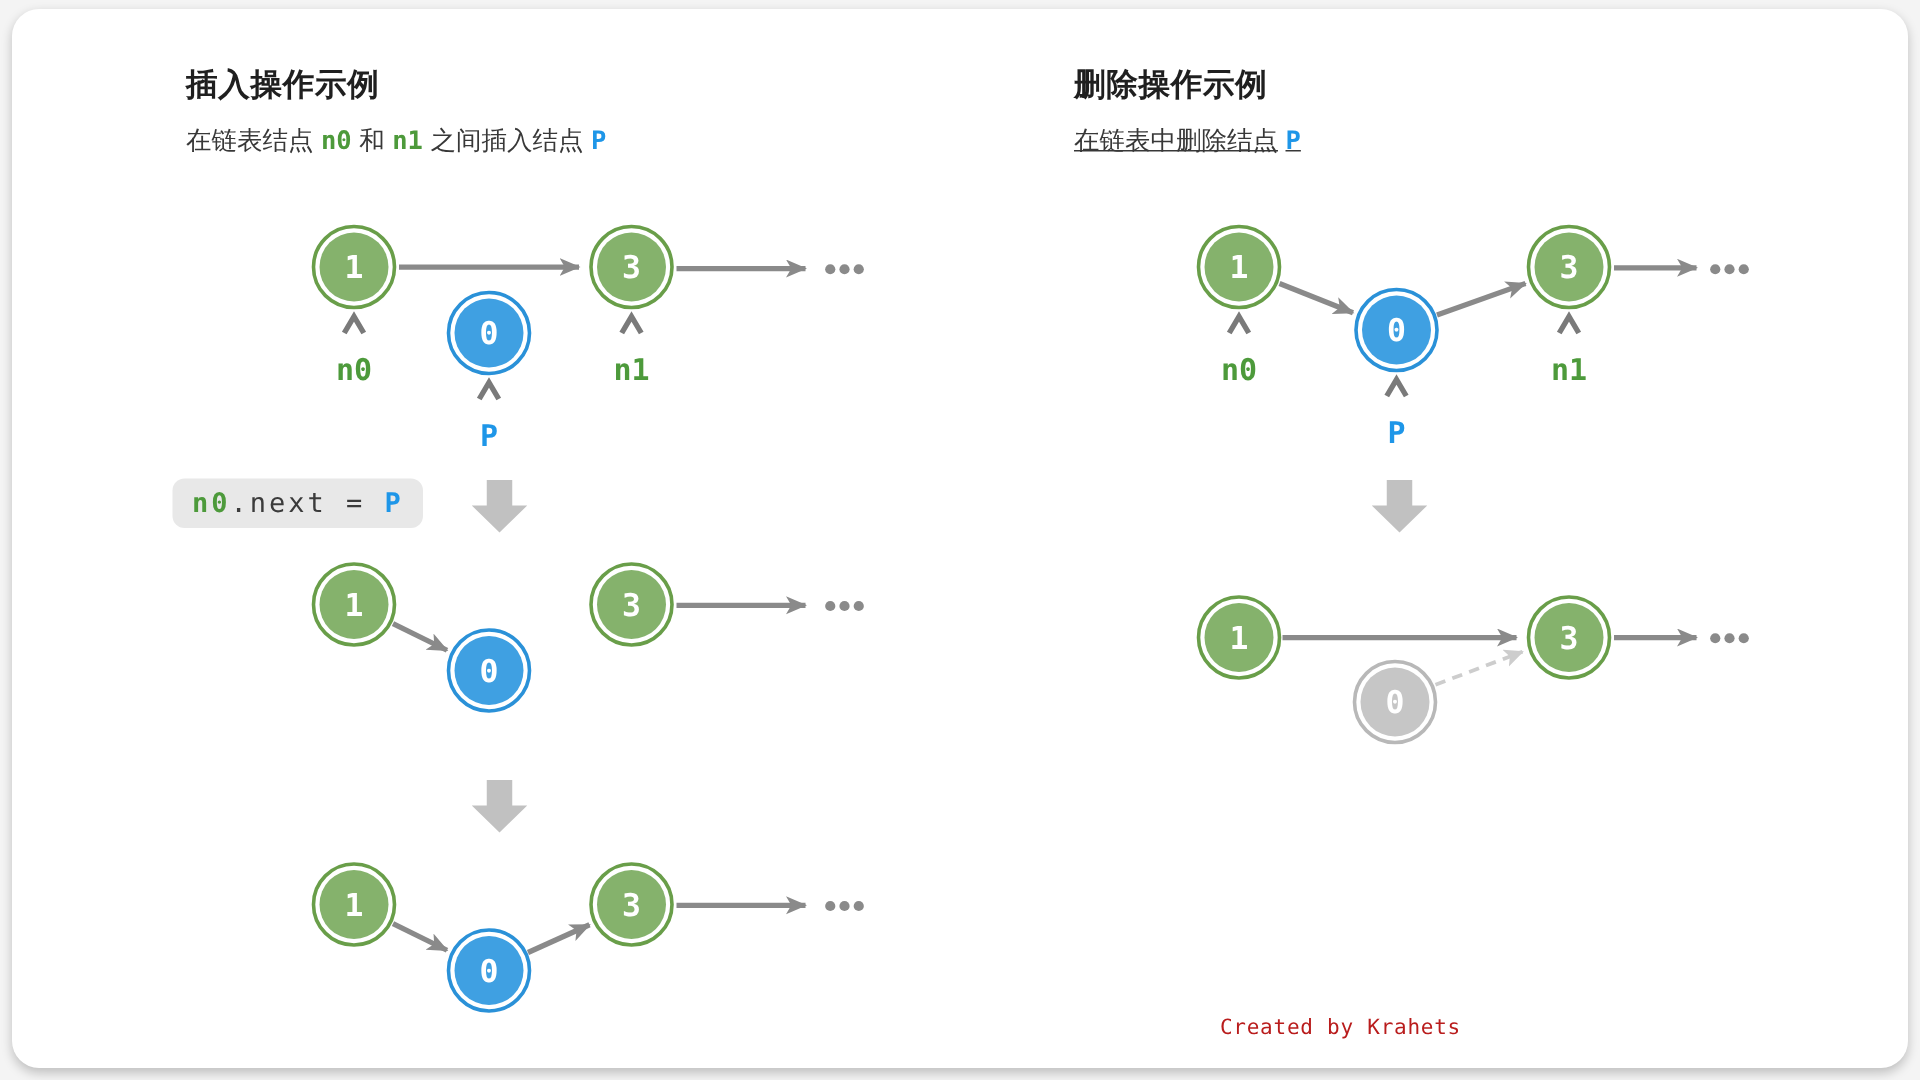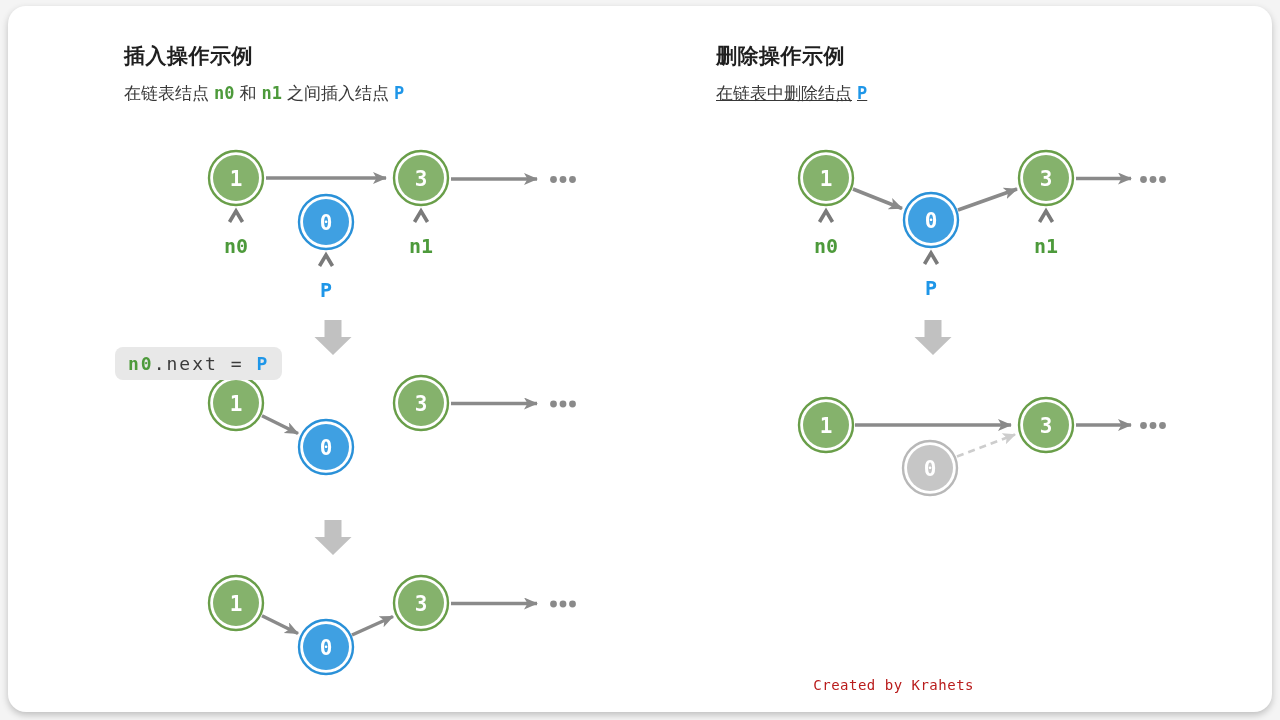--- a/index.html
+++ b/index.html
@@ -212,18 +212,18 @@
   <div class="panel-title" style="left:124px;top:42px;">插入操作示例</div>
   <div class="panel-subtitle" style="left:124px;top:82px;">
     <span>在链表结点</span><span class="tok tok-green">n0</span><span>和</span><span class="tok tok-green">n1</span><span>之间插入结点</span><span class="tok tok-blue">P</span>
   </div>
 
   <div class="panel-title" style="left:716px;top:42px;">删除操作示例</div>
   <div class="panel-subtitle" style="left:716px;top:82px;text-decoration:underline;">
     <span>在链表中删除结点</span><span class="tok tok-blue">P</span>
   </div>
 
-  <div class="code-box" style="left:115px;top:319px;margin-top:28px;">
+  <div class="code-box" style="left:115px;top:319px;">
     <span class="lhs tok-green">n0</span><span>.next = </span><span class="rhs tok-blue">P</span>
   </div>
 
   <div class="footer">Created by Krahets</div>
 </div>
 
 </body></html>

